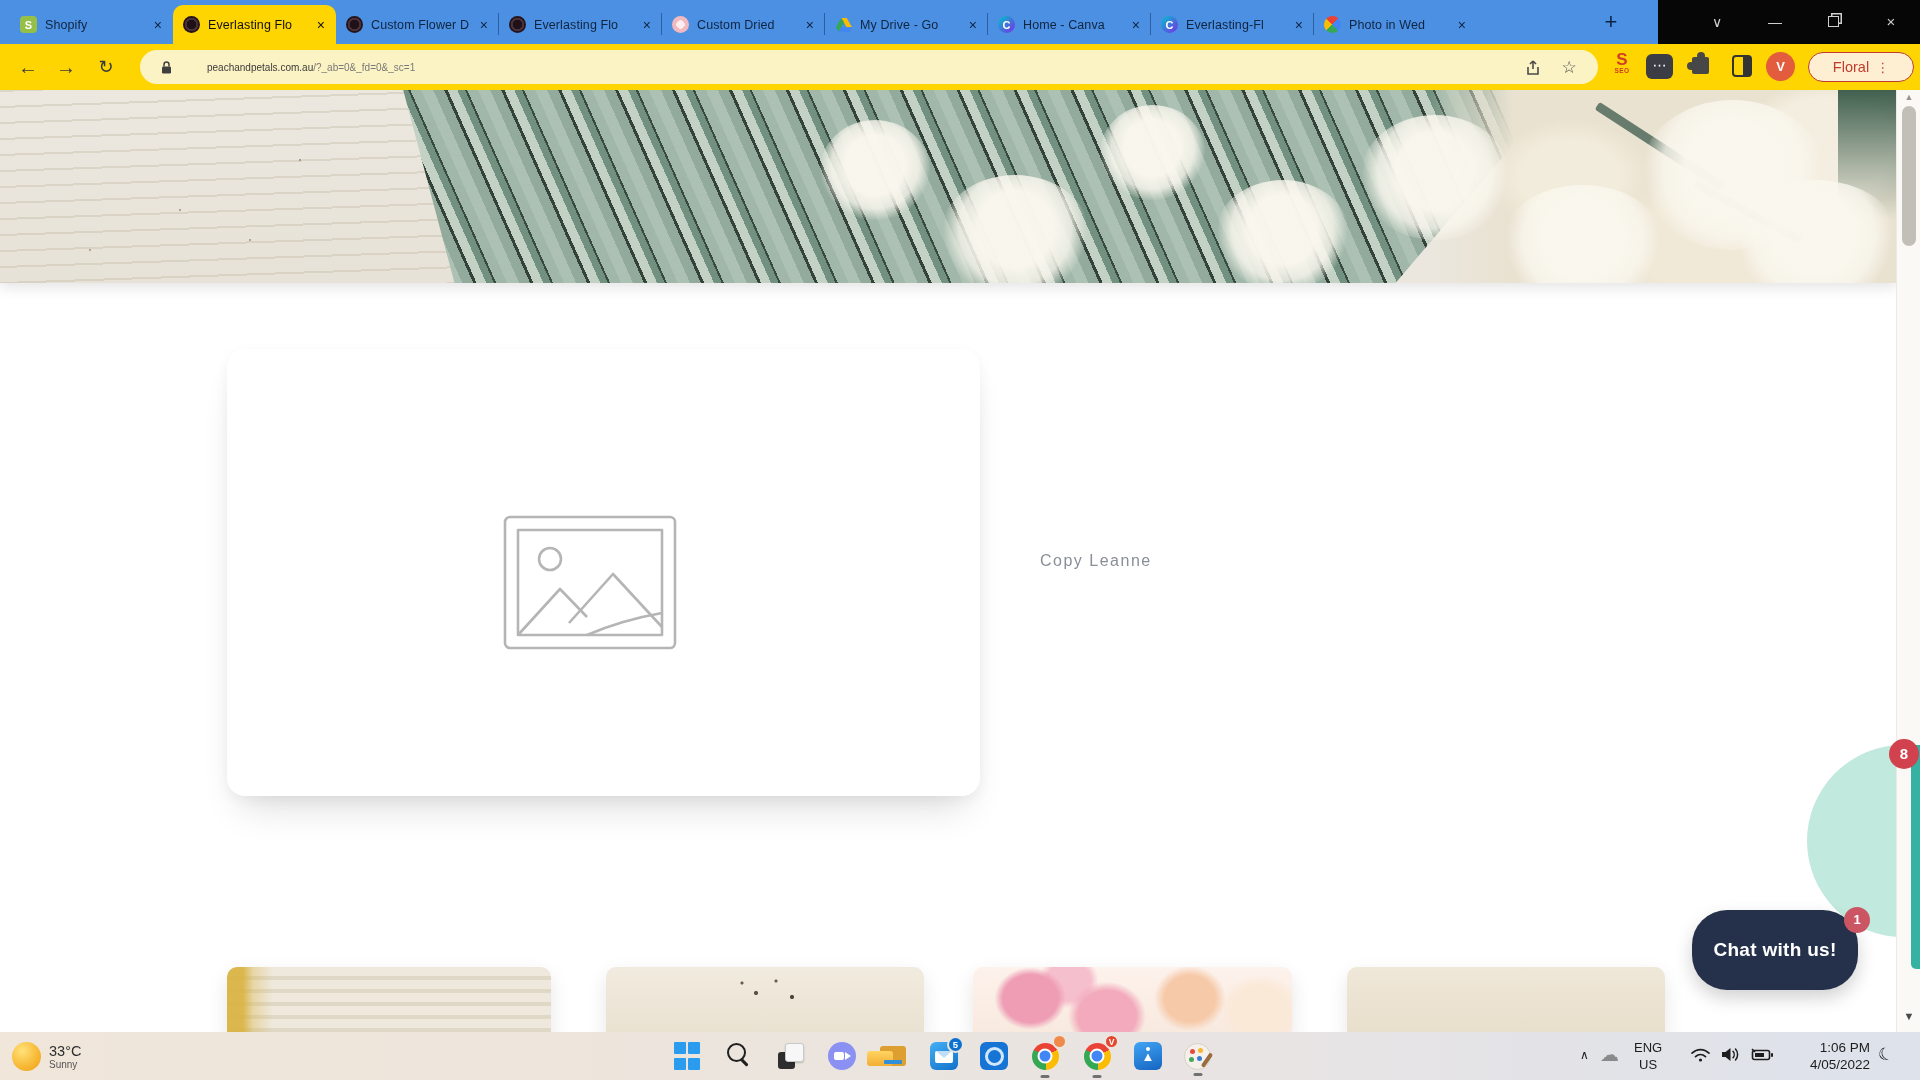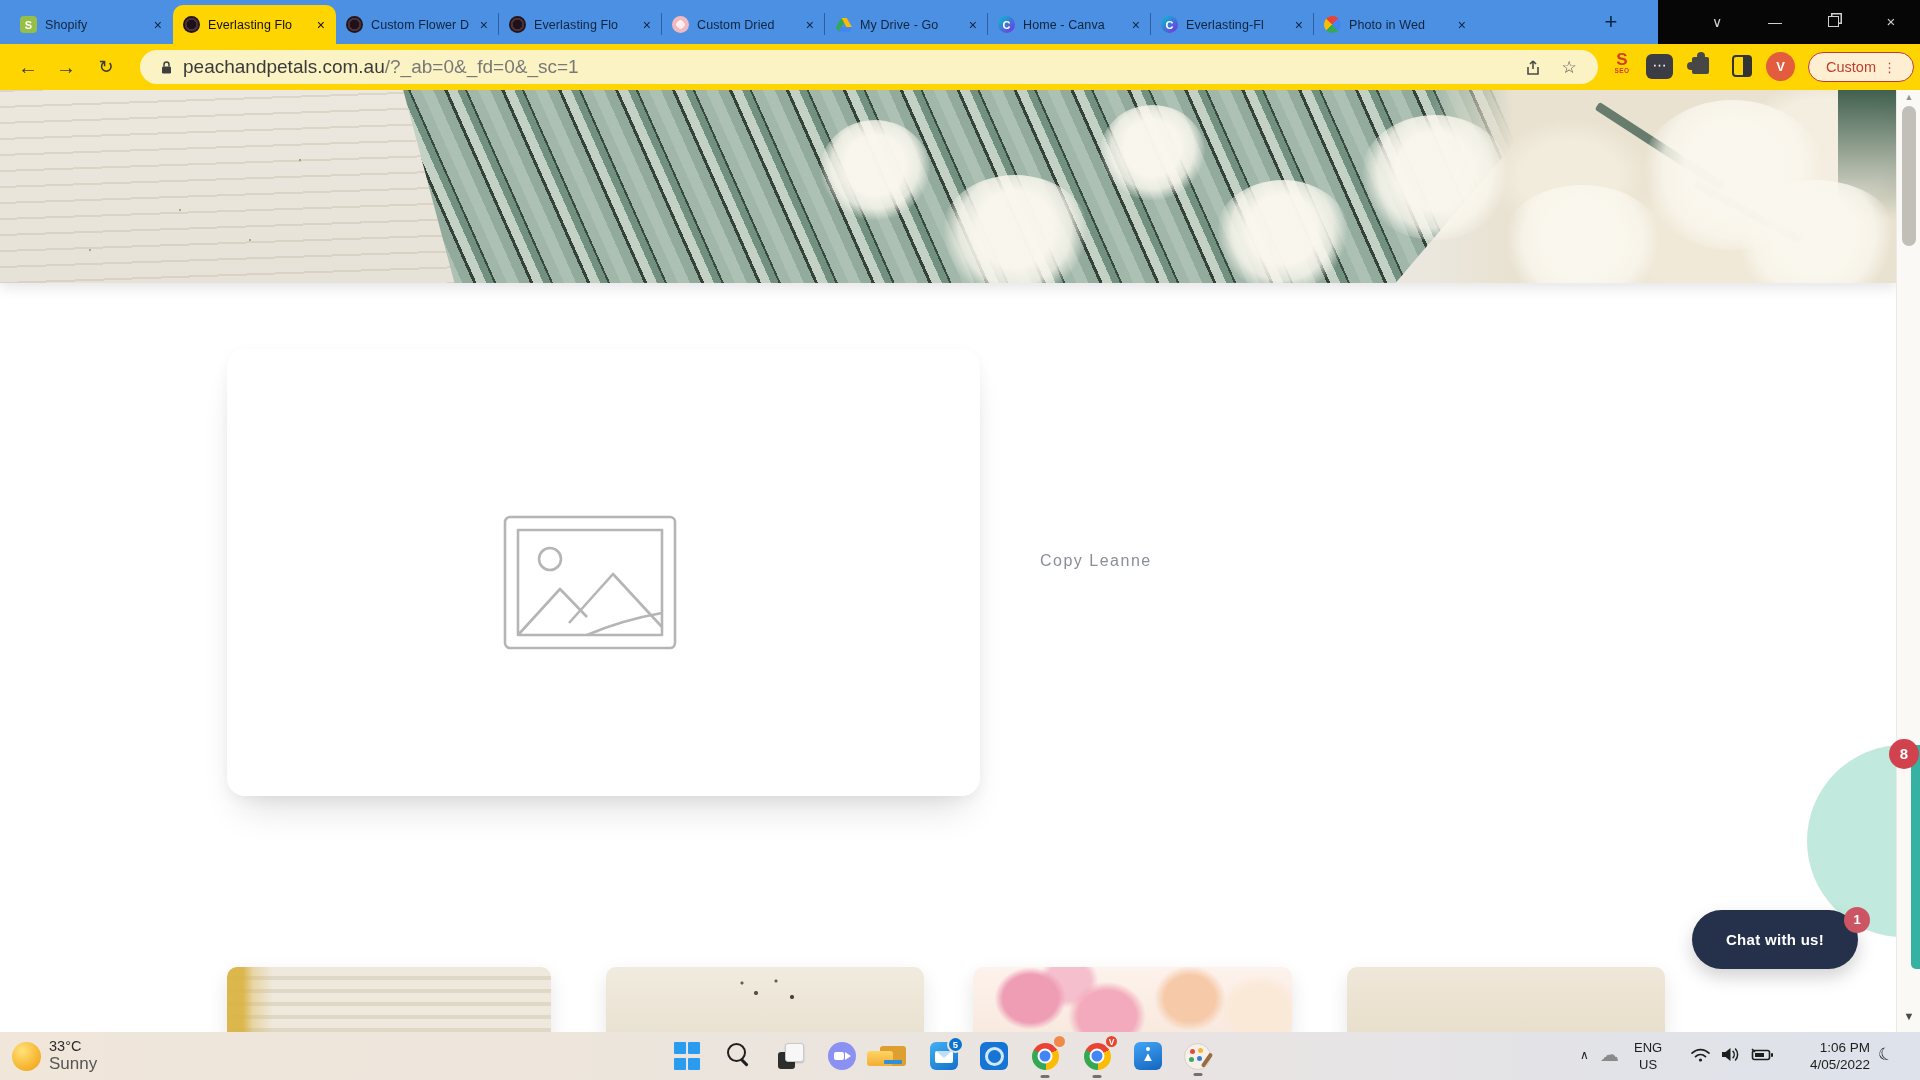--- a/index.html
+++ b/index.html
@@ -37,21 +37,21 @@
     margin-top:16px; box-shadow:3px -3px 0 -1.5px #060606, 3px -3px 0 0 #cfcfcf; }
 
   
   #toolbar { left:0; top:44px; width:1920px; height:46px; background:#fed500; }
   .navbtn { top:8px; width:32px; height:30px; font-size:20px; color:#3a3a3a;
     text-align:center; line-height:30px; }
   #btn-back { left:12px; } #btn-fwd { left:50px; } #btn-reload { left:90px; font-size:18px; }
   #urlbar { left:140px; top:6px; width:1458px; height:34px; border-radius:17px; background:#fcf3c5;
     display:flex; align-items:center; padding:0 14px; }
   #lock { margin:0 10px 0 6px; }
-  #url-text { font-size:19px; color:#3a3a3a; white-space:nowrap; }
+  #url-text { font-size:10px; color:#3a3a3a; white-space:nowrap;margin-left:24px; }
   #url-text .path { color:#787878; }
   #urlbar .spacer { flex:1; }
   .pillicon { width:30px; text-align:center; color:#4a4a4a; font-size:17px; }
   #ext-seo { left:1608px; top:7px; width:28px; text-align:center; color:#d33b27; line-height:1; }
   #ext-seo .s { font-size:17px; font-weight:bold; display:block; }
   #ext-seo .seo { font-size:6.5px; font-weight:bold; letter-spacing:.5px; display:block; }
   #ext-dots { left:1646px; top:10px; width:27px; height:25px; background:#3c3c44; border-radius:6px;
     color:#fff; text-align:center; line-height:22px; font-size:14px; }
   #ext-puzzle { left:1692px; top:13px; width:17px; height:17px; background:#474747; border-radius:2px; }
   #ext-puzzle::before { content:""; position:absolute; top:-5px; left:5px; width:8px; height:8px;
@@ -130,22 +130,22 @@
       radial-gradient(46px 40px at 18% 45%, #ee9db5 0 60%, rgba(238,157,181,0) 78%),
       radial-gradient(50px 44px at 42% 70%, #f2aabc 0 58%, rgba(242,170,188,0) 78%),
       radial-gradient(40px 36px at 30% 20%, #f6bfcd 0 55%, rgba(246,191,205,0) 75%),
       radial-gradient(46px 42px at 68% 45%, #f6c9a8 0 55%, rgba(246,201,168,0) 78%),
       radial-gradient(52px 46px at 90% 62%, #fbe9d8 0 55%, rgba(251,233,216,0) 78%),
       linear-gradient(#fdf2ec, #f8e9de); }
   #strip4 { left:1347px; width:318px; background:linear-gradient(#efe7d8, #e8decb); }
 
   
   #teal-circle { left:1807px; top:655px; width:192px; height:192px; border-radius:50%; background:#c2e9de; }
-  #chat-pill { left:1692px; top:820px; width:166px; height:59px; border-radius:35px; background:#25304a;
-    color:#fff; font-size:15px; font-weight:bold; letter-spacing:.3px;
+  #chat-pill { left:1692px; top:820px; width:166px; height:80px; border-radius:35px; background:#25304a;
+    color:#fff; font-size:19px; font-weight:bold; letter-spacing:.3px;
     display:flex; align-items:center; justify-content:center; box-shadow:0 8px 18px rgba(0,0,0,.18); }
   #chat-badge { left:1844px; top:817px; width:26px; height:26px; border-radius:50%; background:#cc5564;
     color:#fff; font-size:13px; font-weight:bold; text-align:center; line-height:26px; }
 
   
   #notif-badge { left:1889px; top:739px; width:30px; height:30px; border-radius:50%; background:#d2414e;
     color:#fff; font-size:15px; font-weight:bold; text-align:center; line-height:30px; z-index:30; }
   #teal-bar { left:1911px; top:745px; width:9px; height:224px; background:#36b2a2;
     border-radius:5px 0 0 5px; z-index:25; }
 
@@ -156,21 +156,21 @@
   #sb-thumb { left:5px; top:16px; width:14px; height:140px; border-radius:7px; background:#c2beb8; }
   #sb-down { left:0; top:920px; width:24px; text-align:center; color:#4a4a4a; font-size:11px; }
 
   
   #taskbar { left:0; top:1032px; width:1920px; height:48px;
     background:linear-gradient(90deg,#f0e6da,#ece5dd 38%,#e9e4e3 62%,#dde2eb); }
   #weather { left:12px; top:5px; height:38px; display:flex; align-items:center; gap:8px; }
   #sun { width:29px; height:29px; border-radius:50%;
     background:radial-gradient(circle at 35% 30%, #ffe27a, #f7b733 60%, #ee9f1e); }
   #weather .t1 { font-size:14.5px; color:#2c2c2c; }
-  #weather .t2 { font-size:17px; color:#555; }
+  #weather .t2 { font-size:10px; color:#555; }
   #task-icons { left:672px; top:6px; display:flex; gap:22px; align-items:center; height:36px; }
   .tbi { width:30px; height:30px; position:relative; display:flex; align-items:center; justify-content:center; }
   .rundot::after { content:""; position:absolute; left:50%; bottom:-7px; transform:translateX(-50%);
     width:9px; height:3px; border-radius:2px; background:#717171; }
   #tb-start { display:grid; grid-template-columns:12px 12px; grid-gap:2.5px; }
   #tb-start i { width:12px; height:12px; background:#2b9bf0; border-radius:1px; }
   #tb-search::before { content:""; width:15px; height:15px; border:2.6px solid #1f1f1f;
     border-radius:50%; position:absolute; left:3px; top:2px; }
   #tb-search::after { content:""; width:9px; height:2.8px; background:#1f1f1f; border-radius:2px;
     position:absolute; left:16px; top:20px; transform:rotate(45deg); }
@@ -319,21 +319,21 @@
     </div>
     <div class="abs" id="ext-seo">
       <span class="s">S</span>
         <span class="seo">SEO</span>
     </div>
     <div class="abs" id="ext-dots">⋯</div>
     <div class="abs" id="ext-puzzle"></div>
     <div class="abs" id="ext-panel"></div>
     <div class="abs" id="avatar">V</div>
     <div class="abs" id="update-btn">
-      <span>Custom</span>
+      <span>Floral</span>
       <span class="kebab">⋮</span>
     </div>
   </div>
 
   <div class="abs" id="viewport">
 
     <div class="abs" id="hero">
       <div class="abs" id="hero-wood"></div>
       <div class="abs" id="hero-fan"></div>
       <div class="abs" id="hero-right"></div>

